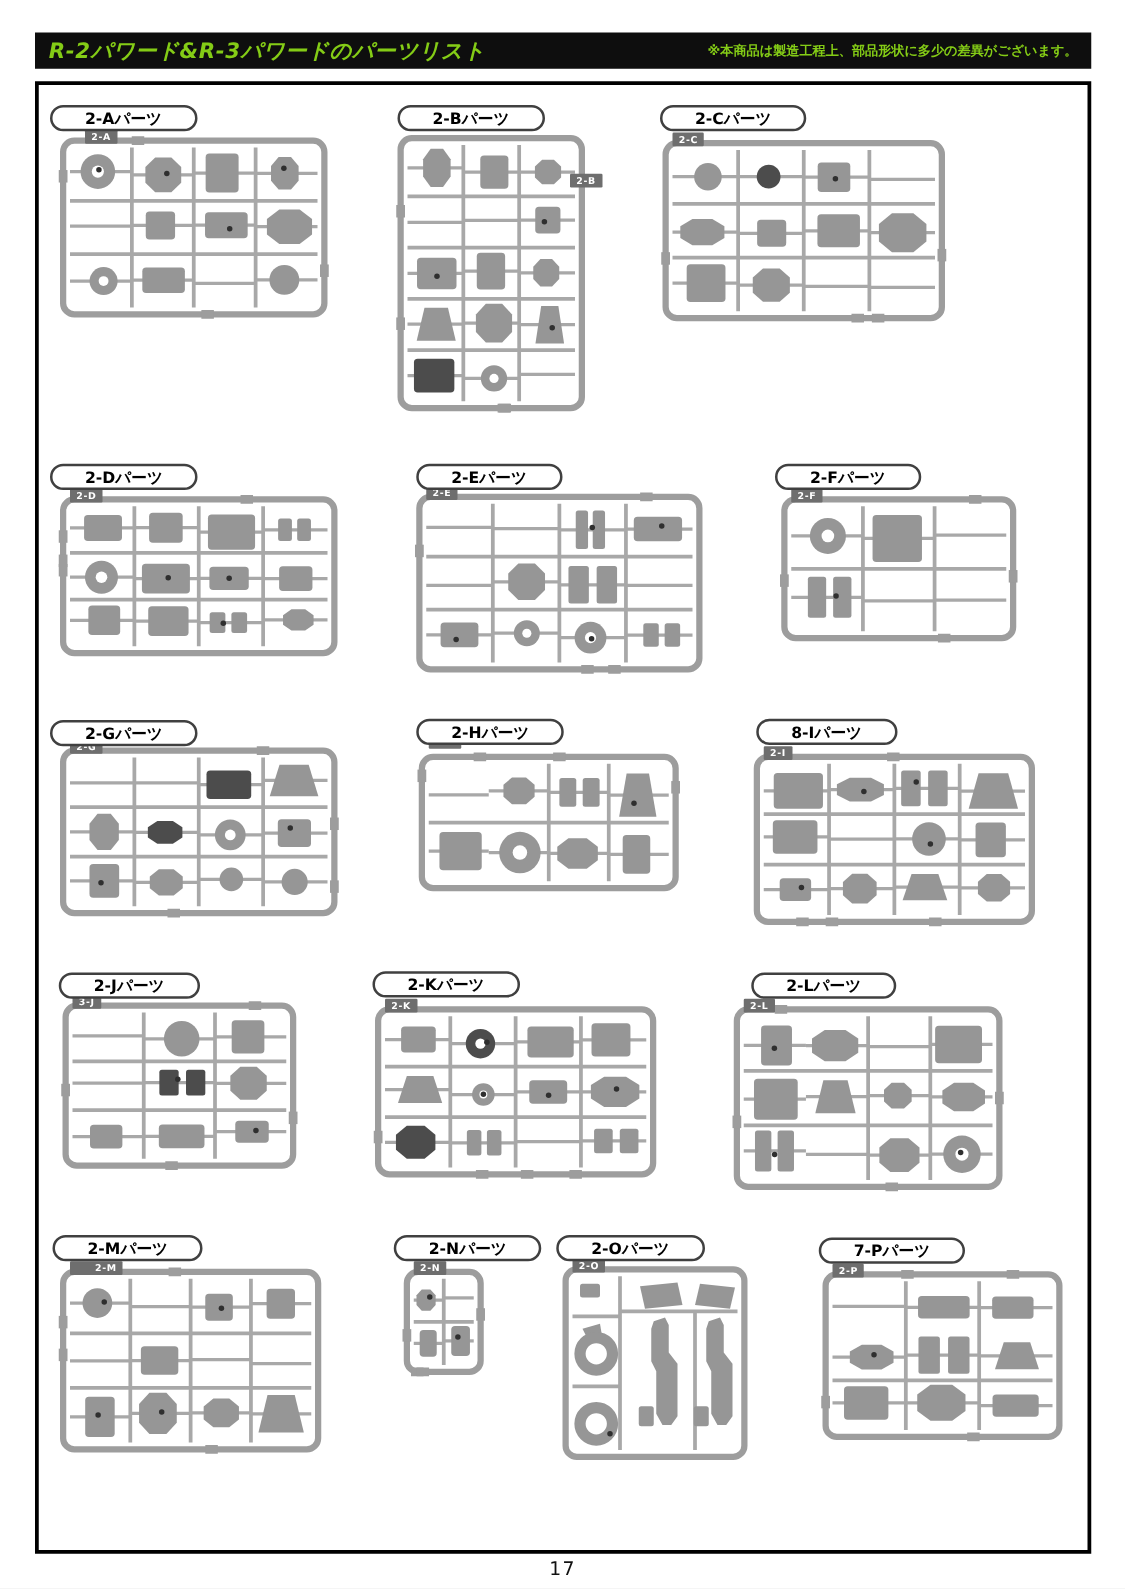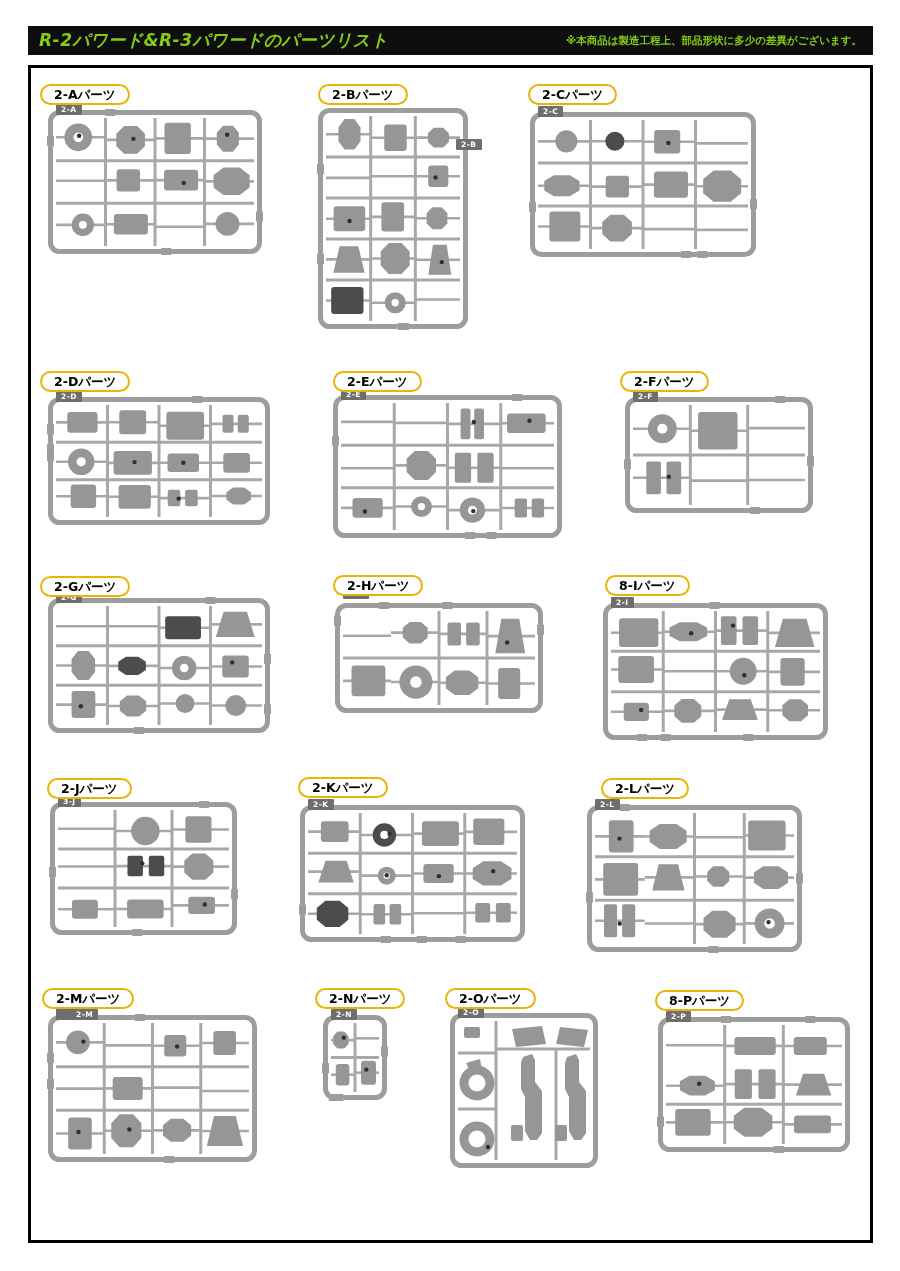--- a/index.html
+++ b/index.html
@@ -17,22 +17,22 @@
   .header-note{font-size:10.5px;font-weight:bold;white-space:nowrap;}
   .content-box{
     position:absolute;left:28px;top:65px;width:845px;height:1178px;
     border:3px solid #000;box-sizing:border-box;background:#fff;
   }
   .page-number{
     position:absolute;left:0;right:0;top:1246px;text-align:center;
     font-size:15px;color:#111;letter-spacing:1px;
   }
   .pill{
-    position:absolute;background:#fff;border:2px solid #eab308;border-radius:11px;
-    font-size:12.5px;font-weight:bold;line-height:15px;padding:1px 12px;
+    position:absolute;background:#fff;border:2px solid #404040;border-radius:11px;
+    font-size:12.5px;font-weight:bold;line-height:15px;padding:1px 26px;
     color:#000;white-space:nowrap;z-index:3;
   }
   .runner-tag{
     position:absolute;background:#6e6e6e;color:#fff;font-size:7.5px;font-weight:bold;
     line-height:9px;padding:1px 5px;z-index:2;border-radius:1px;letter-spacing:0.5px;
   }
   svg.runner{position:absolute;overflow:visible;z-index:1;}
 </style>
 </head>
 <body>
@@ -41,21 +41,21 @@
 
   <div class="header-bar">
     <span class="header-title">R-2パワード&amp;R-3パワードのパーツリスト</span>
     <span class="header-note">※本商品は製造工程上、部品形状に多少の差異がございます。</span>
   </div>
 
   <div class="content-box"></div>
 
   <div id="sections">
       <div class="pill" style="left: 40px; top: 84px;">2-Aパーツ</div>
-      <div class="runner-tag" style="left: 56px; top: 104px;">2-A</div>
+      <div class="runner-tag" style="left: 68px; top: 104px;">2-A</div>
       <svg width="214" height="144" viewBox="0 0 214 144" class="runner" style="left: 48px; top: 110px;">
         <rect x="2.5" y="2.5" width="209" height="139" rx="9" fill="none" stroke="#9d9d9d" stroke-width="5"></rect>
         <line x1="57.5" y1="8" x2="57.5" y2="136" stroke="#a8a8a8" stroke-width="3"></line>
         <line x1="107" y1="8" x2="107" y2="136" stroke="#a8a8a8" stroke-width="3"></line>
         <line x1="156.5" y1="8" x2="156.5" y2="136" stroke="#a8a8a8" stroke-width="3"></line>
         <line x1="8" y1="50.666666666666664" x2="206" y2="50.666666666666664" stroke="#a8a8a8" stroke-width="3"></line>
         <line x1="8" y1="93.33333333333333" x2="206" y2="93.33333333333333" stroke="#a8a8a8" stroke-width="3"></line>
         <line x1="8" y1="27.28937058810455" x2="57.5" y2="27.28937058810455" stroke="#a8a8a8" stroke-width="2.6"></line>
         <circle cx="30.283868628088385" cy="27.28937058810455" r="13.862003122965495" fill="#969696"></circle>
         <circle cx="30.283868628088385" cy="27.28937058810455" r="4.851701093037923" fill="#ffffff"></circle>
@@ -582,21 +582,21 @@
         <circle cx="27" cy="70" r="13" fill="none" stroke="#969696" stroke-width="9"></circle>
         <circle cx="27" cy="126" r="13" fill="none" stroke="#969696" stroke-width="9"></circle>
         <circle cx="38" cy="134" r="2.2" fill="#2f2f2f"></circle>
         <polygon points="62,16 92,13 96,31 66,34" fill="#969696"></polygon>
         <polygon points="110,14 138,17 134,34 106,31" fill="#969696"></polygon>
         <path d="M73,44 l9,-3 l3,6 v22 l7,9 v42 l-5,7 h-7 l-5,-9 v-34 l-4,-8 v-26 z" fill="#969696"></path>
         <rect x="61" y="112" width="12" height="16" rx="2" fill="#969696"></rect>
         <path d="M117,44 l9,-3 l3,6 v22 l7,9 v42 l-5,7 h-7 l-5,-9 v-34 l-4,-8 v-26 z" fill="#969696"></path>
         <rect x="105" y="112" width="12" height="16" rx="2" fill="#969696"></rect>
       </svg>
-      <div class="pill" style="left: 655px; top: 990px;">8-Pパーツ</div>
+      <div class="pill" style="left: 655px; top: 990px;">7-Pパーツ</div>
       <div class="runner-tag" style="left: 666px; top: 1011px;">2-P</div>
       <svg width="192" height="135" viewBox="0 0 192 135" class="runner" style="left: 658px; top: 1017px;">
         <rect x="2.5" y="2.5" width="187" height="130" rx="9" fill="none" stroke="#9d9d9d" stroke-width="5"></rect>
         <line x1="66.66666666666666" y1="8" x2="66.66666666666666" y2="127" stroke="#a8a8a8" stroke-width="3"></line>
         <line x1="125.33333333333333" y1="8" x2="125.33333333333333" y2="127" stroke="#a8a8a8" stroke-width="3"></line>
         <line x1="8" y1="87.33333333333333" x2="184" y2="87.33333333333333" stroke="#a8a8a8" stroke-width="3"></line>
         <line x1="8" y1="28.175816937660176" x2="66.66666666666666" y2="28.175816937660176" stroke="#a8a8a8" stroke-width="2.6"></line>
         <line x1="66.66666666666666" y1="28.89150317882498" x2="125.33333333333333" y2="28.89150317882498" stroke="#a8a8a8" stroke-width="2.6"></line>
         <rect x="76.43308843942047" y="19.889018121498324" width="41.28704106966655" height="18.00497011465331" rx="3" fill="#969696"></rect>
         <line x1="125.33333333333333" y1="29.05498400221889" x2="184" y2="29.05498400221889" stroke="#a8a8a8" stroke-width="2.6"></line>
@@ -615,13 +615,14 @@
         <polygon points="75.78287248343538,98.68690176038878 86.39902920625916,90.72567854962311 103.77092202542535,90.72567854962311 114.38707874824912,98.68690176038878 114.38707874824912,111.71435792345987 103.77092202542535,119.67558113422554 86.39902920625916,119.67558113422554 75.78287248343538,111.71435792345987" fill="#969696"></polygon>
         <line x1="125.33333333333333" y1="107.42081584051871" x2="184" y2="107.42081584051871" stroke="#a8a8a8" stroke-width="2.6"></line>
         <rect x="136.0354536299004" y="98.53616170528655" width="36.92379499912262" height="17.769308270464343" rx="3" fill="#969696"></rect>
         <rect x="62.95008609890937" y="-1" width="10" height="7" fill="#9d9d9d"></rect>
         <rect x="147.36046652793885" y="-1" width="10" height="7" fill="#9d9d9d"></rect>
         <rect x="115.72669135332106" y="129" width="10" height="7" fill="#9d9d9d"></rect>
         <rect x="-1" y="99.67824197886512" width="7" height="10" fill="#9d9d9d"></rect>
       </svg>
     </div>
 
+  <div class="page-number">17</div>
 </div>
 
 </body></html>

